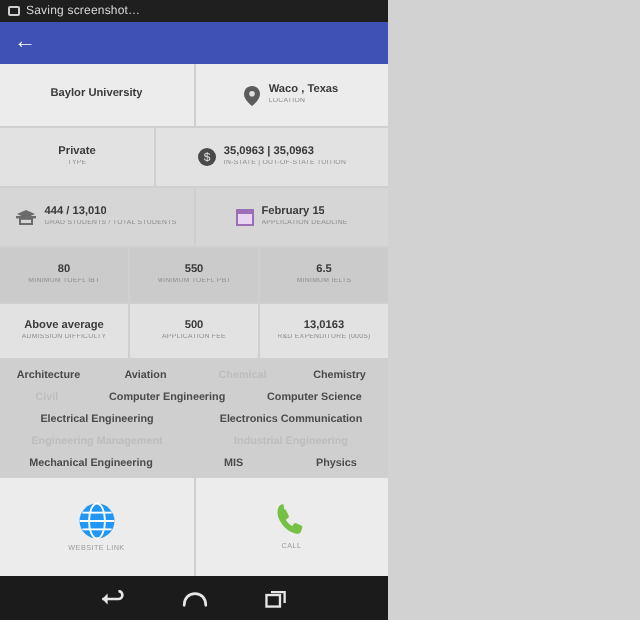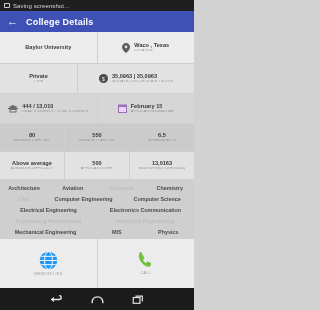--- a/index.html
+++ b/index.html
@@ -95,21 +95,20 @@
 
 <div class="phone">
 
   <div class="statusbar">
     <span class="status-ico"></span>
     <span>Saving screenshot…</span>
   </div>
 
   <div class="appbar">
     <span class="back-arrow">←</span>
-    <span class="appbar-title">College Details</span>
   </div>
 
   <div class="content">
 
     <div class="row" style="height:32px;">
       <div class="cell c-light">
         <div class="cell-txt">
           <div class="val">Baylor University</div>
           <div class="sub"></div>
         </div>

